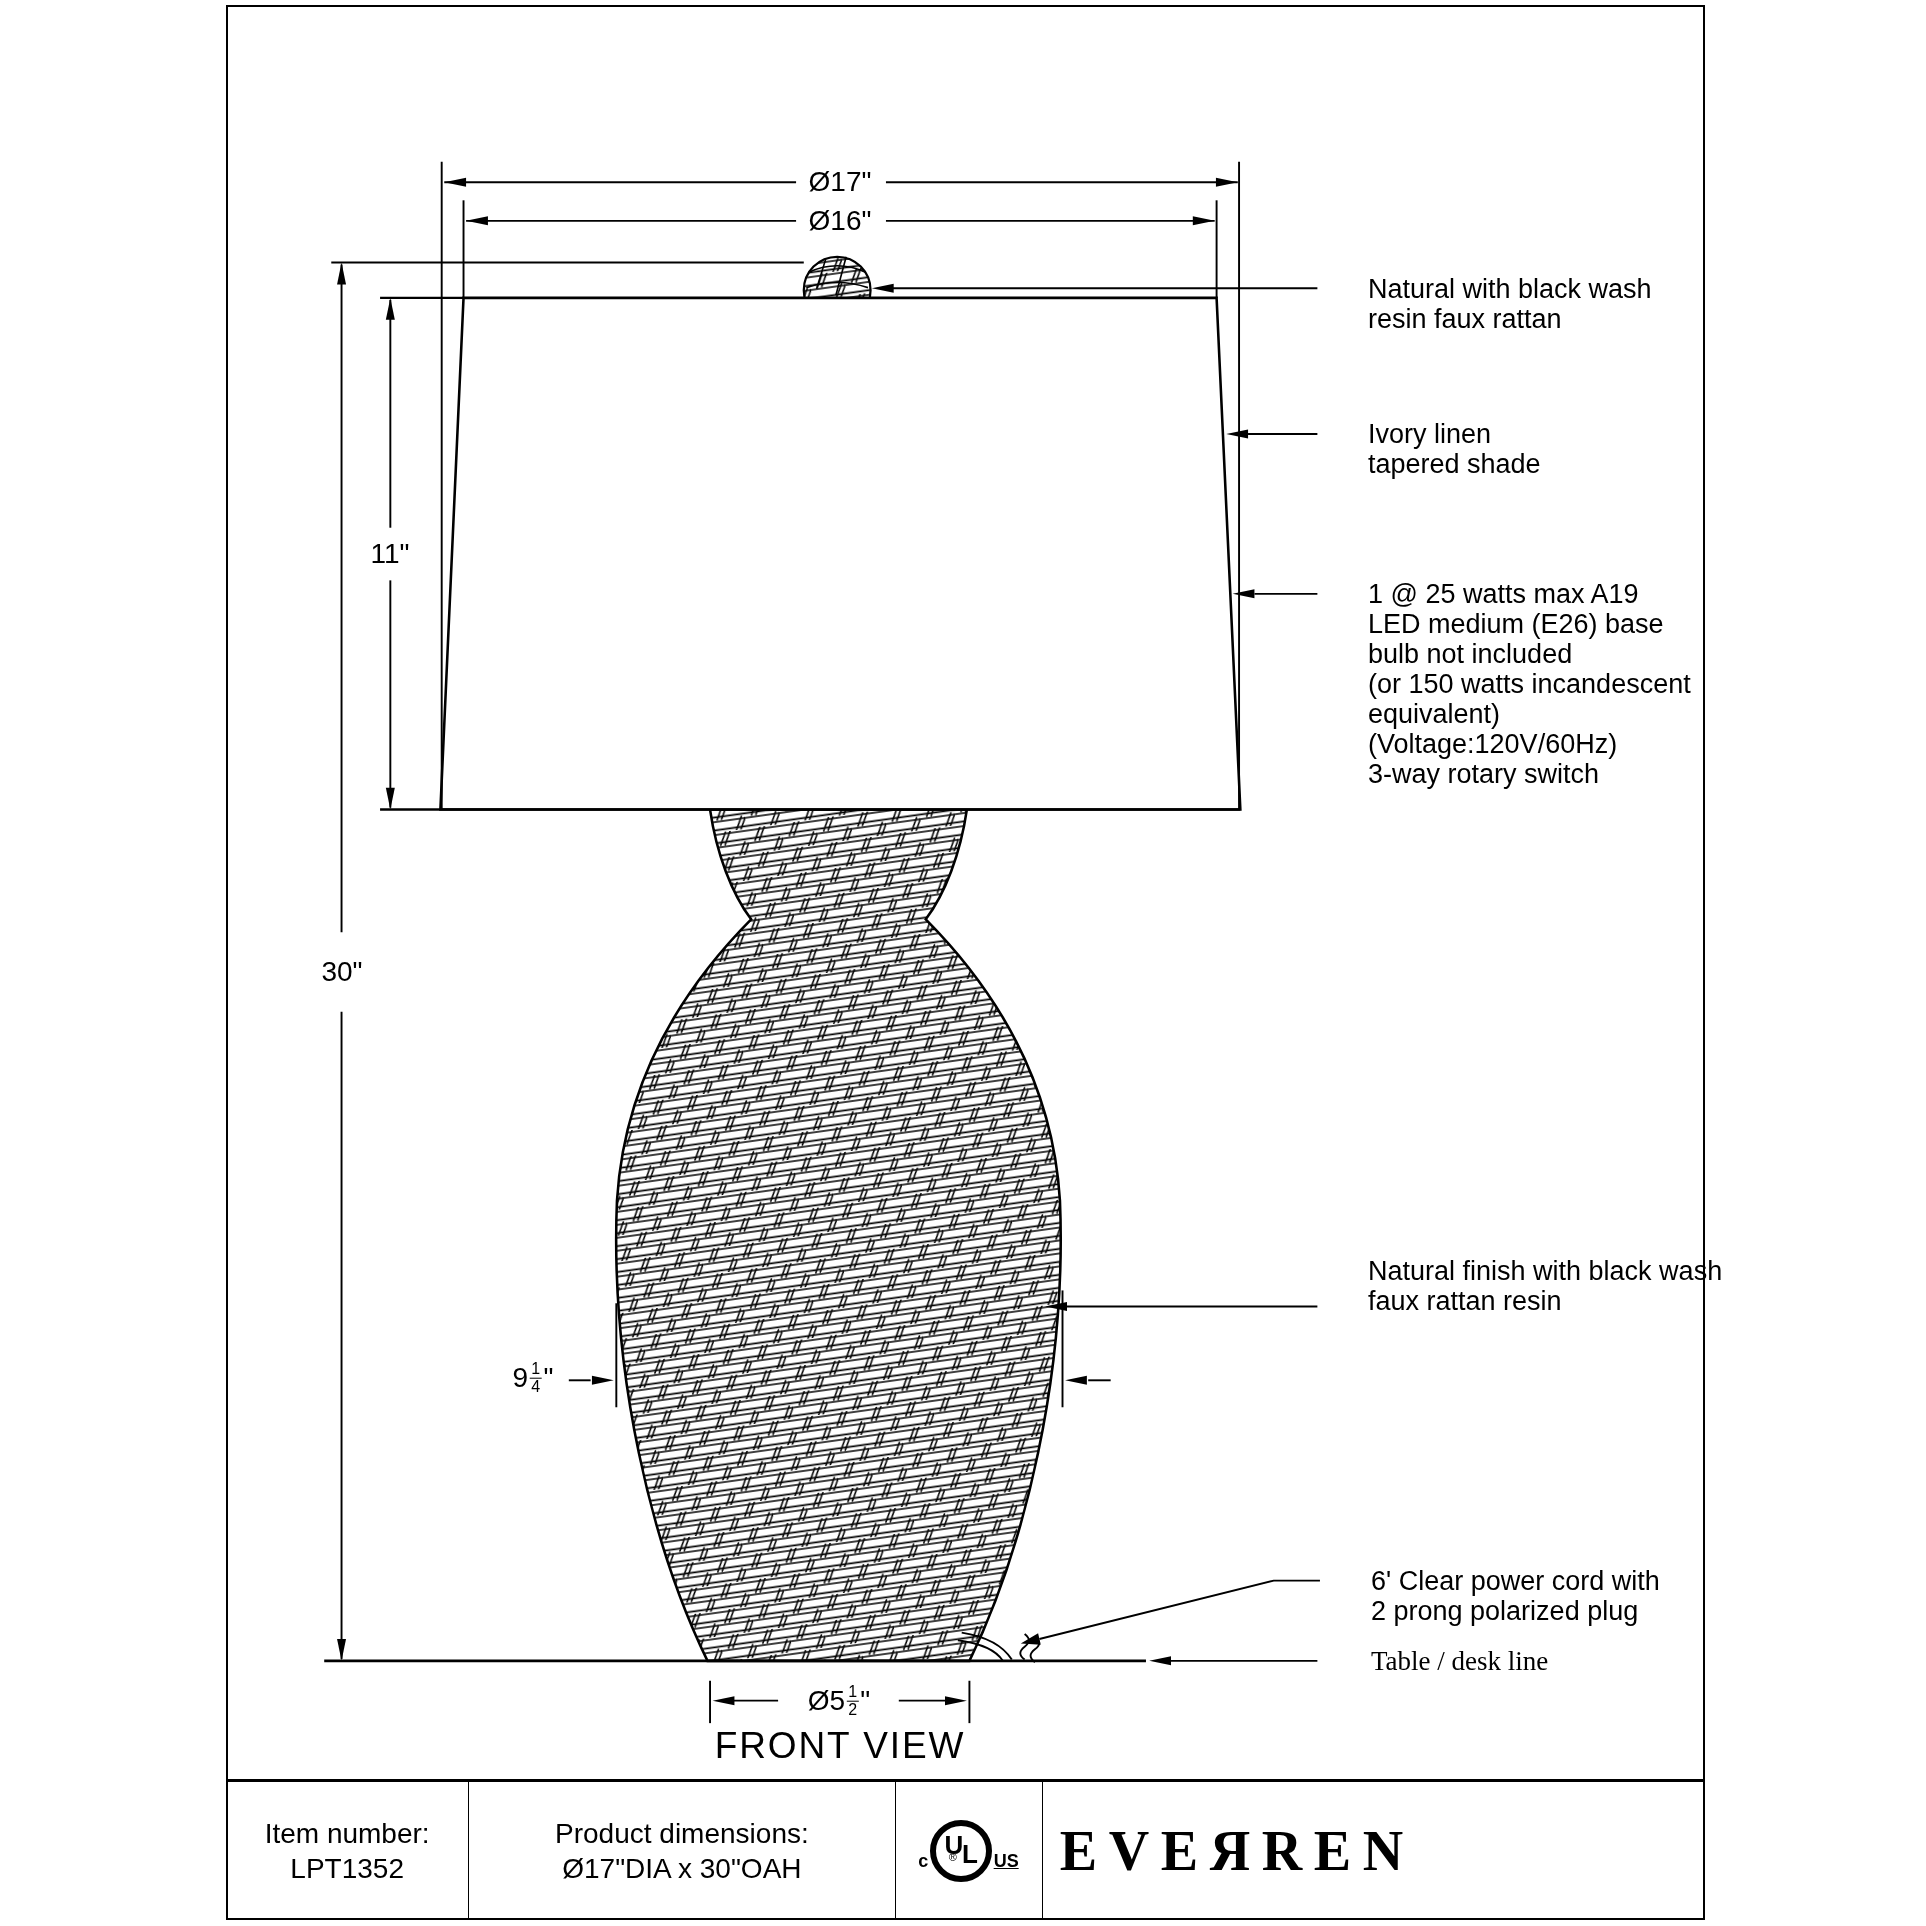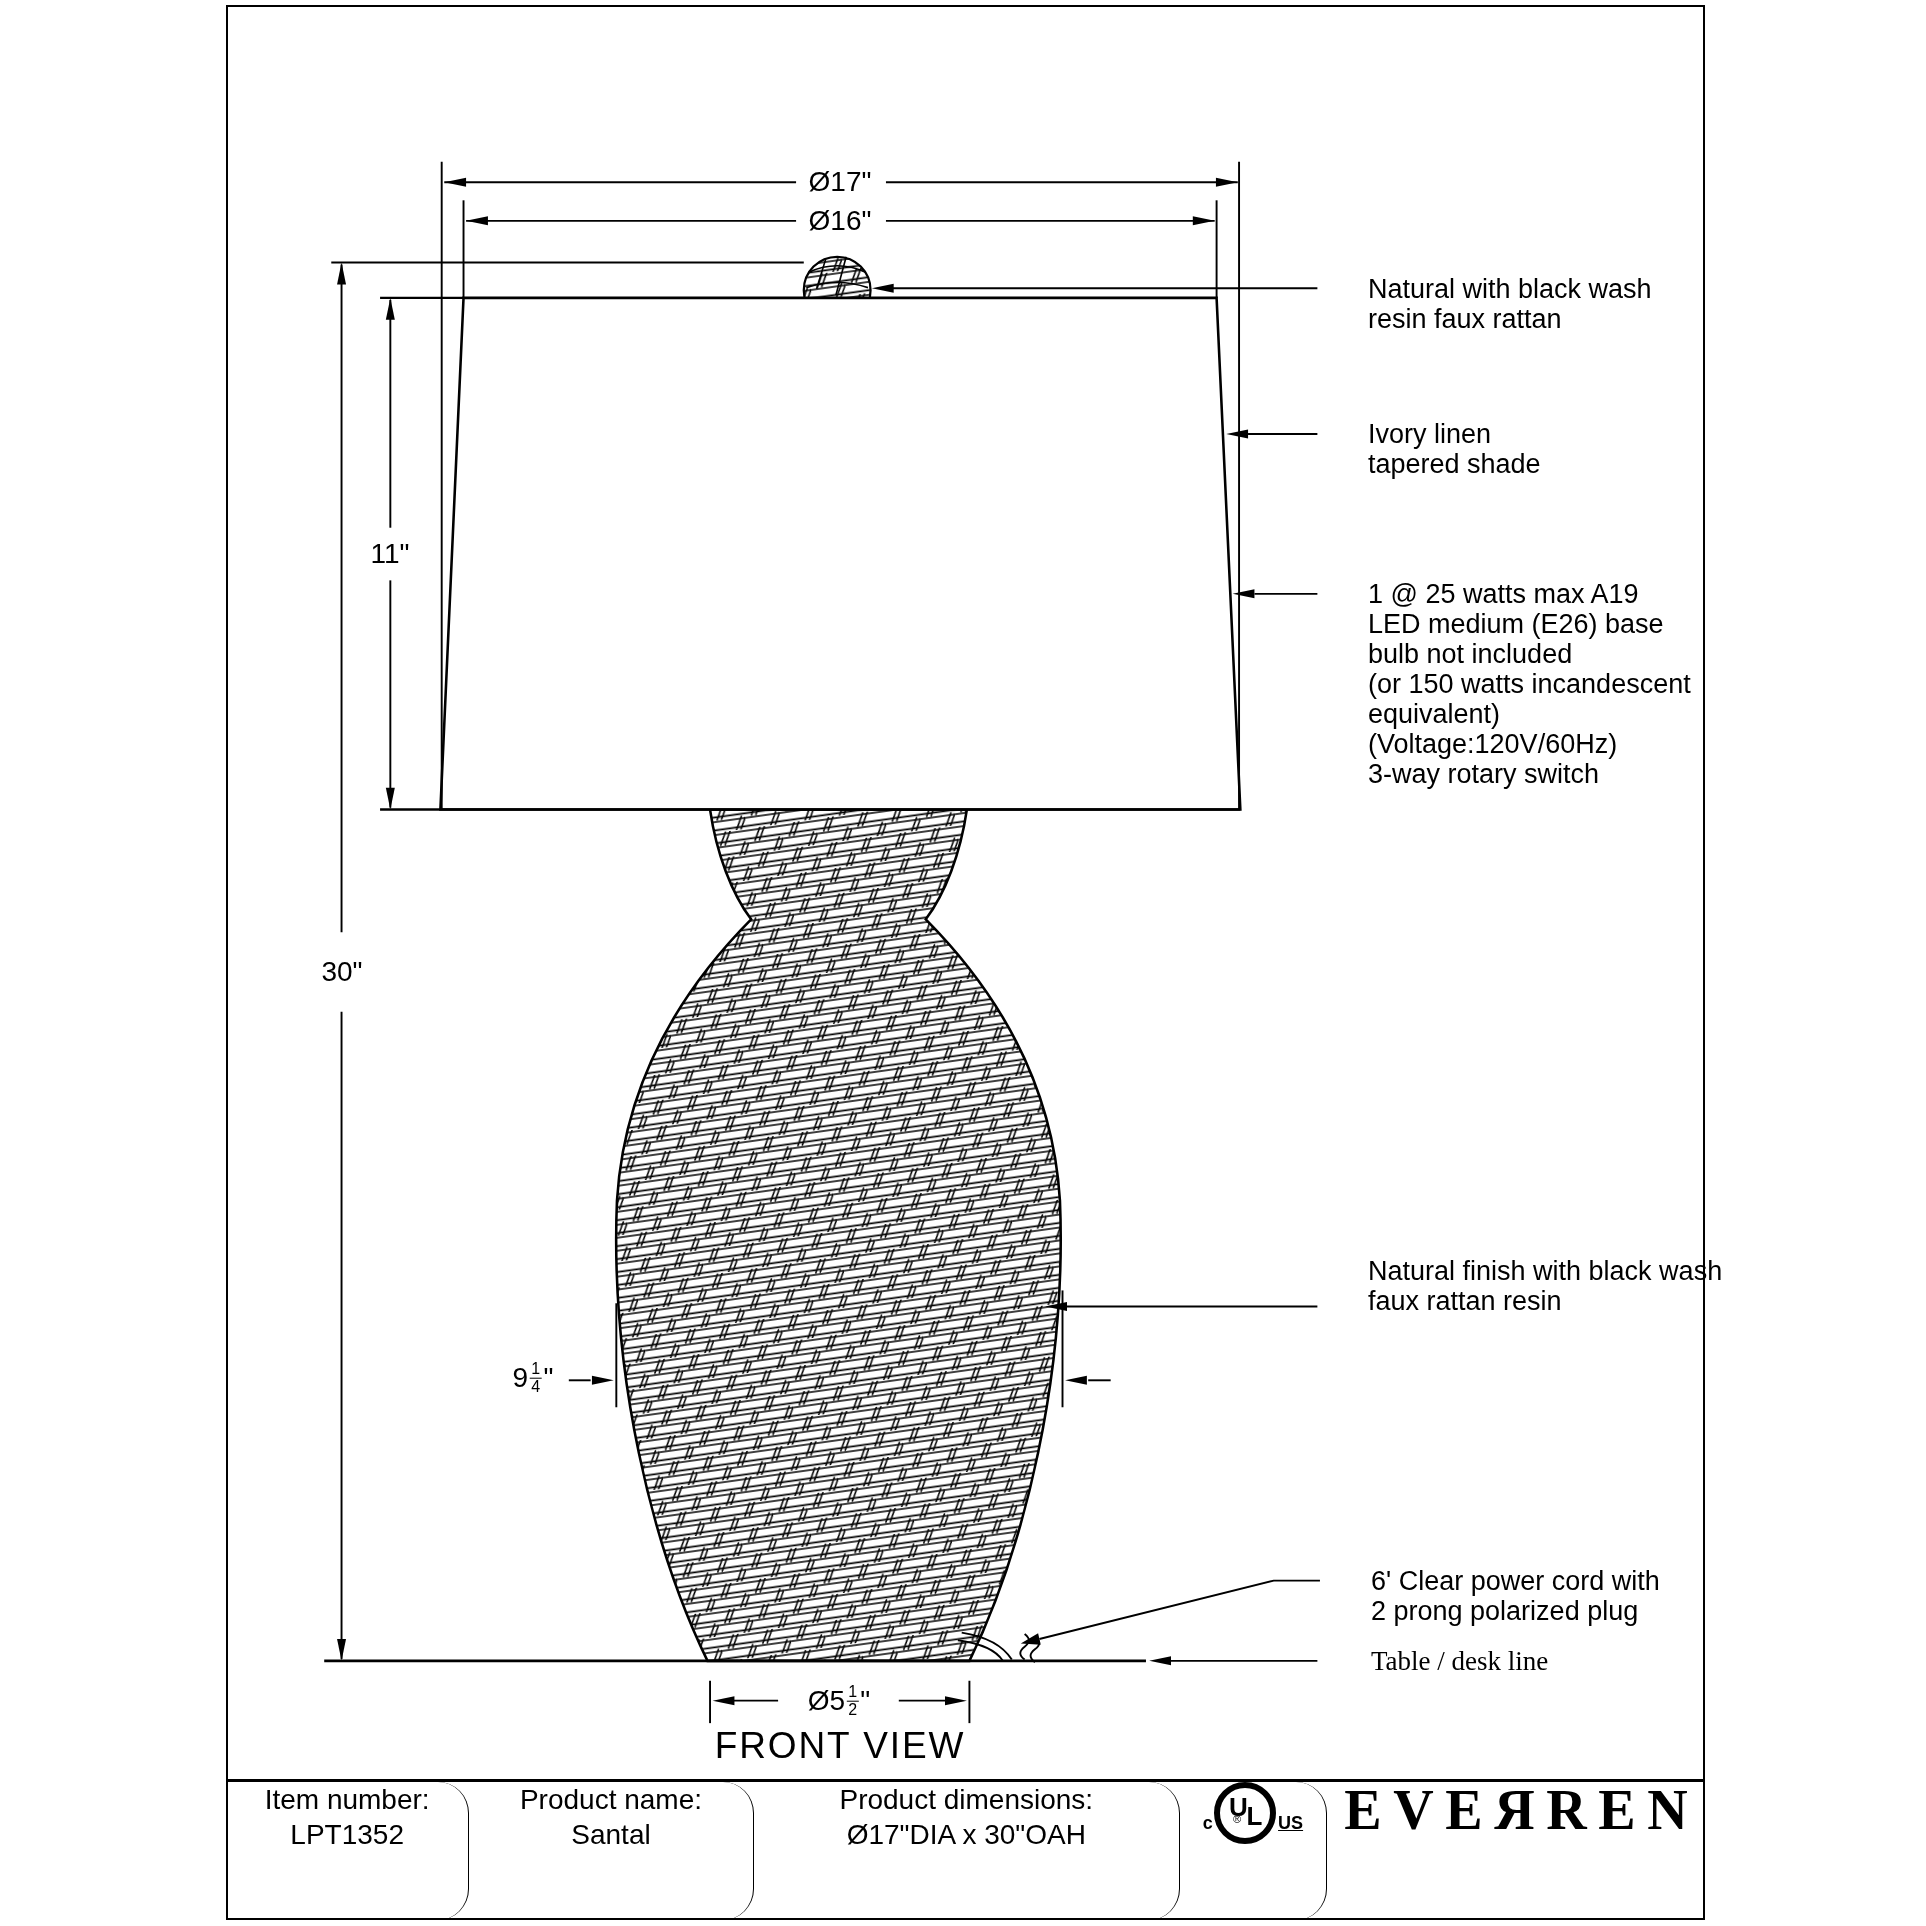--- a/index.html
+++ b/index.html
@@ -19,22 +19,22 @@
 
   .anno{position:absolute;font-size:27px;line-height:30px;white-space:nowrap;}
   .anno div{height:30px;margin-left:47px;}
 
   #front-view{position:absolute;left:840px;top:1746px;transform:translate(-50%,-50%);
               font-size:37px;letter-spacing:1.9px;white-space:nowrap;}
 
   #footer{position:absolute;left:226px;top:1779px;width:1479px;height:141px;
           box-sizing:border-box;border-top:3.9px solid #000;display:flex;}
   .fcell{box-sizing:border-box;border-right:1.9px solid #000;height:100%;
-         display:flex;flex-direction:column;align-items:center;justify-content:flex-start;
-         font-size:28px;line-height:35px;text-align:center;border-radius:31px;}
+         display:flex;flex-direction:column;align-items:center;justify-content:center;
+         font-size:28px;line-height:35px;text-align:center;}
   .fcell:last-child{border-right:none;}
   .c1{width:16.45%;} .c2{width:19.23%;} .c3{width:28.82%;} .c4{width:9.94%;} .c5{width:25.56%;font-family:Liberation Serif, serif;}
 
   .ul-wrap{display:flex;align-items:flex-end;justify-content:center;}
   .ul-circle{position:relative;width:62px;height:62px;border:6.4px solid #000;
              border-radius:50%;box-sizing:border-box;display:flex;align-items:center;
              justify-content:center;}
   .ul-letters{font-weight:700;font-size:26px;letter-spacing:-1.3px;line-height:1;
               transform:translateY(-2.6px);}
   .ul-letters .lu{display:inline-block;transform:translateY(-3.9px);}
@@ -219,24 +219,20 @@
     <div>Table / desk line</div>
   </div>
 
   <div id="front-view">FRONT VIEW</div>
 
   <div id="footer">
     <div class="fcell c1">
       <div>Item number:</div>
       <div>LPT1352</div>
     </div>
-    <div class="fcell c2">
-      <div>Product name:</div>
-      <div>Santal</div>
-    </div>
     <div class="fcell c3">
       <div>Product dimensions:</div>
       <div>Ø17"DIA x 30"OAH</div>
     </div>
     <div class="fcell c4">
       <div class="ul-wrap">
         <span class="ul-c">c</span>
         <span class="ul-circle">
           <span class="ul-letters"><span class="lu">U</span><span class="ll">L</span></span>
           <i class="ul-r">®</i>

